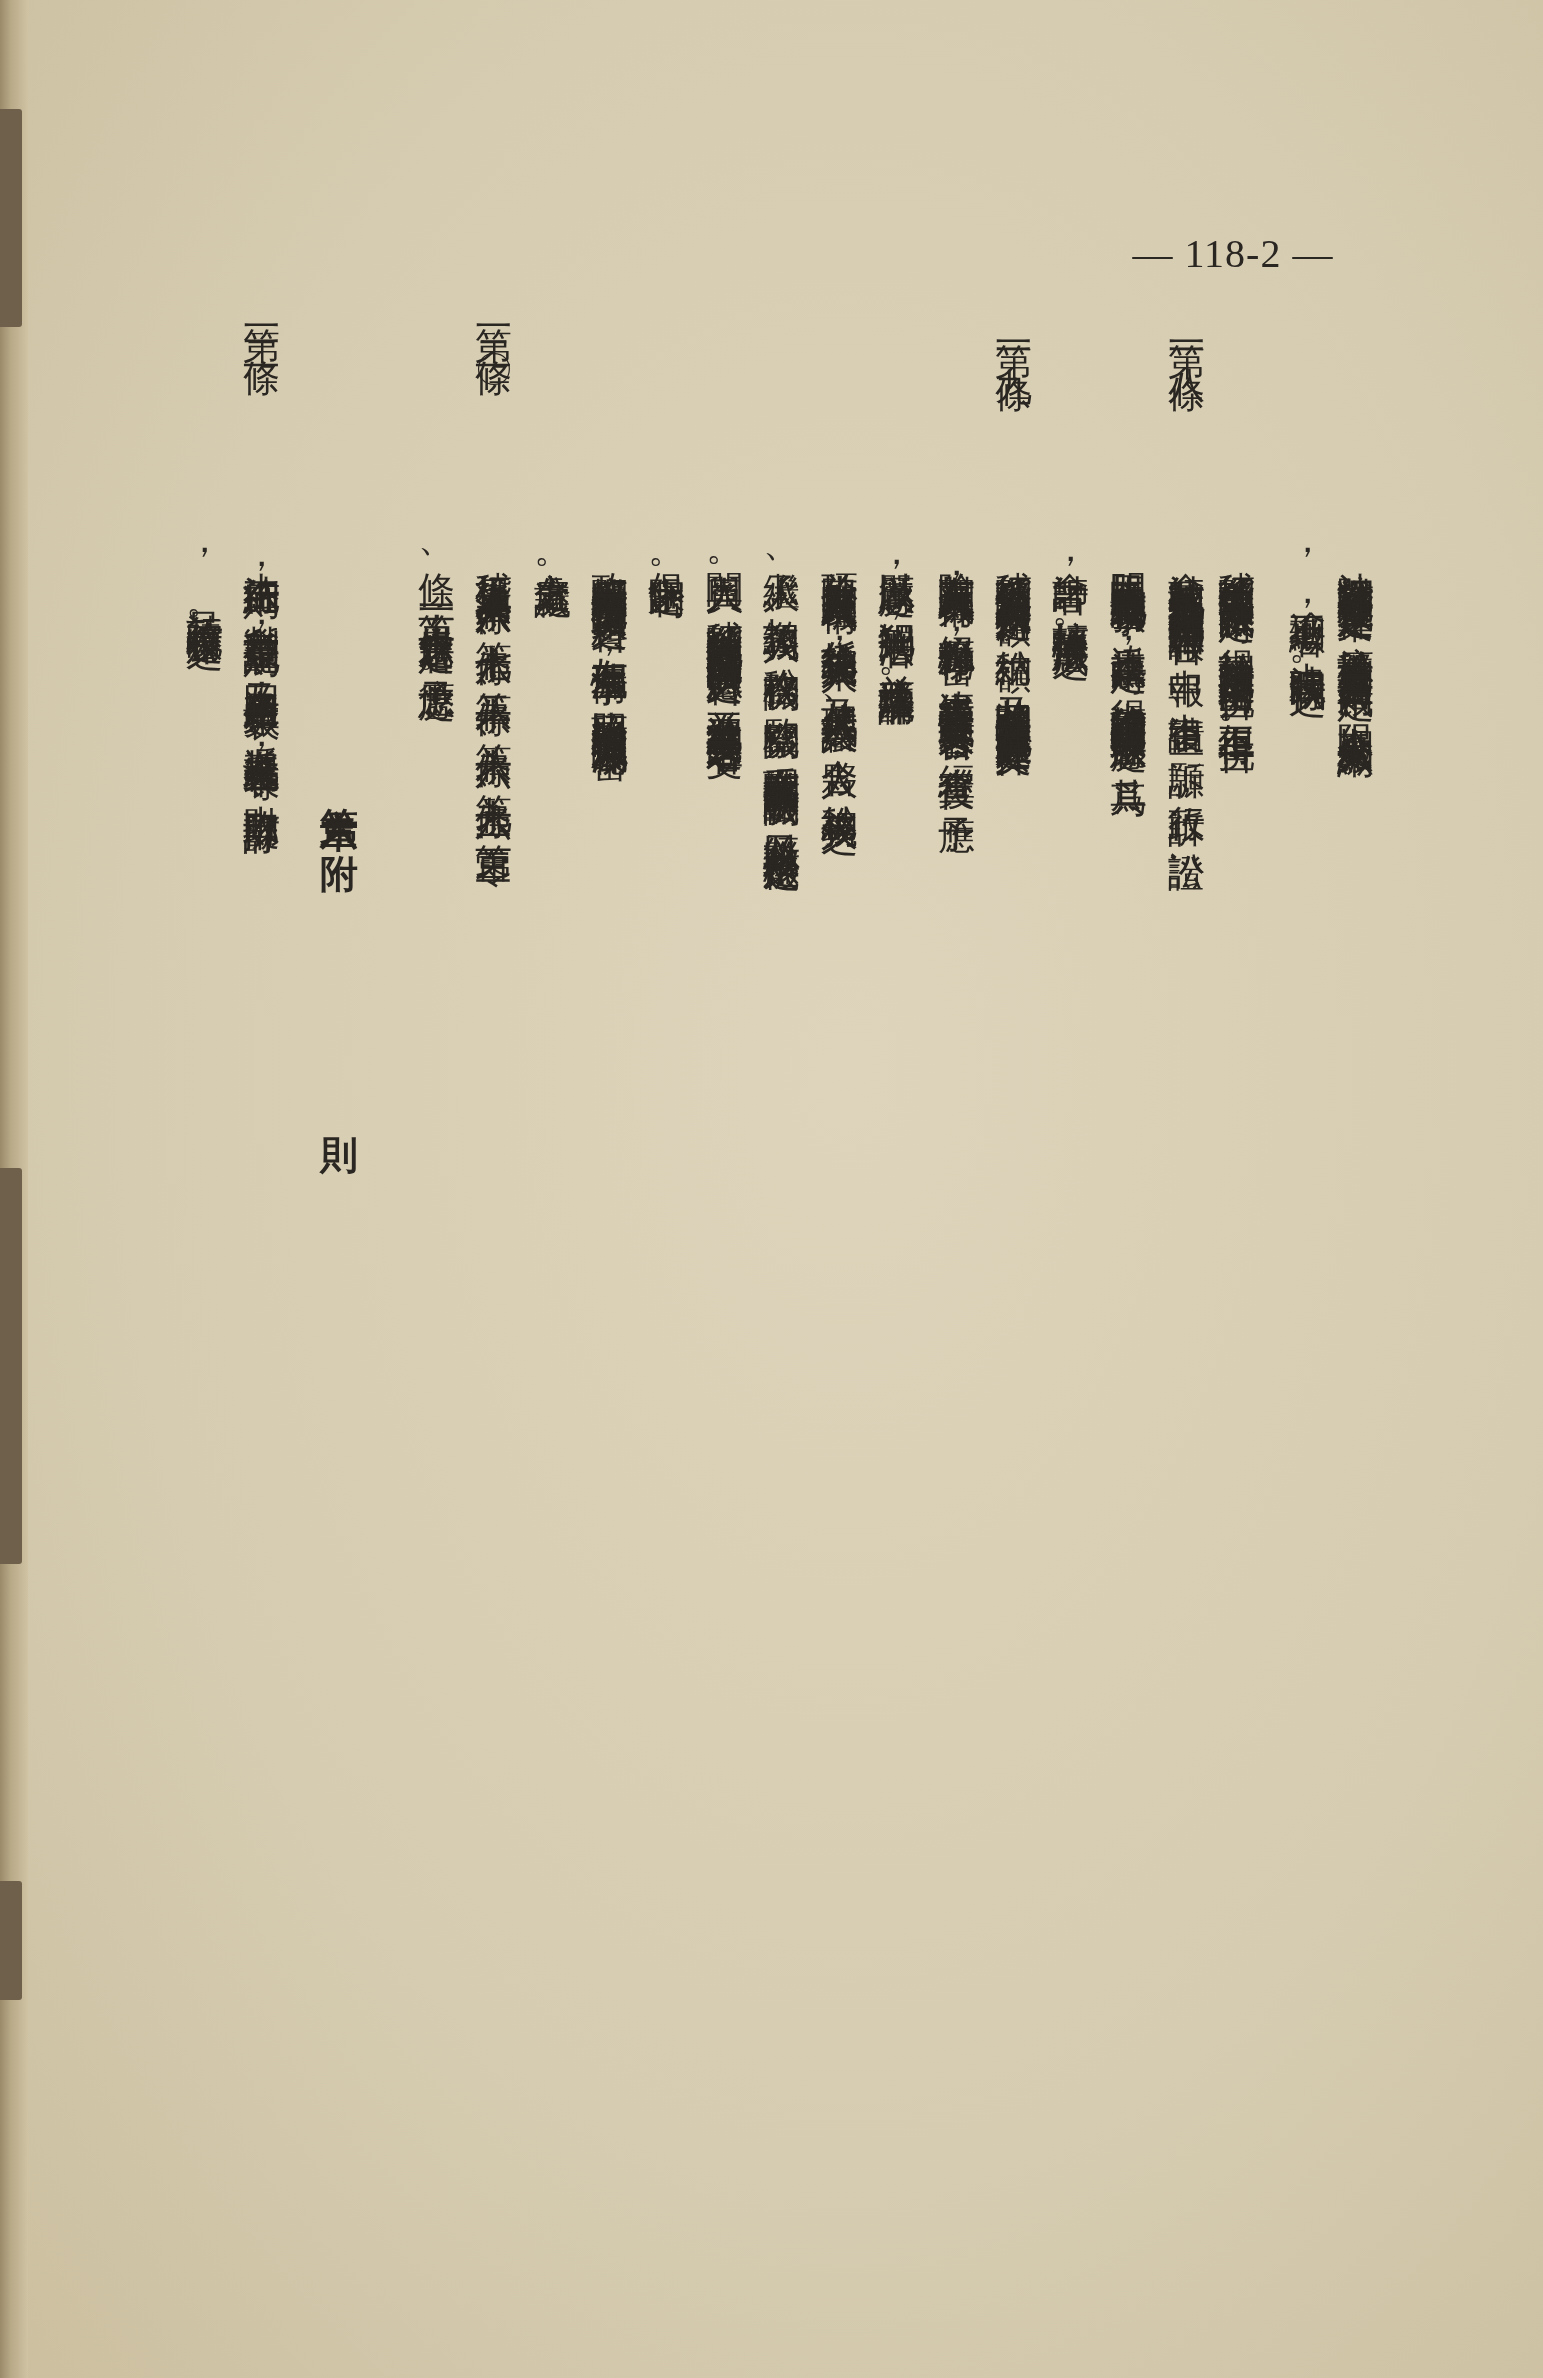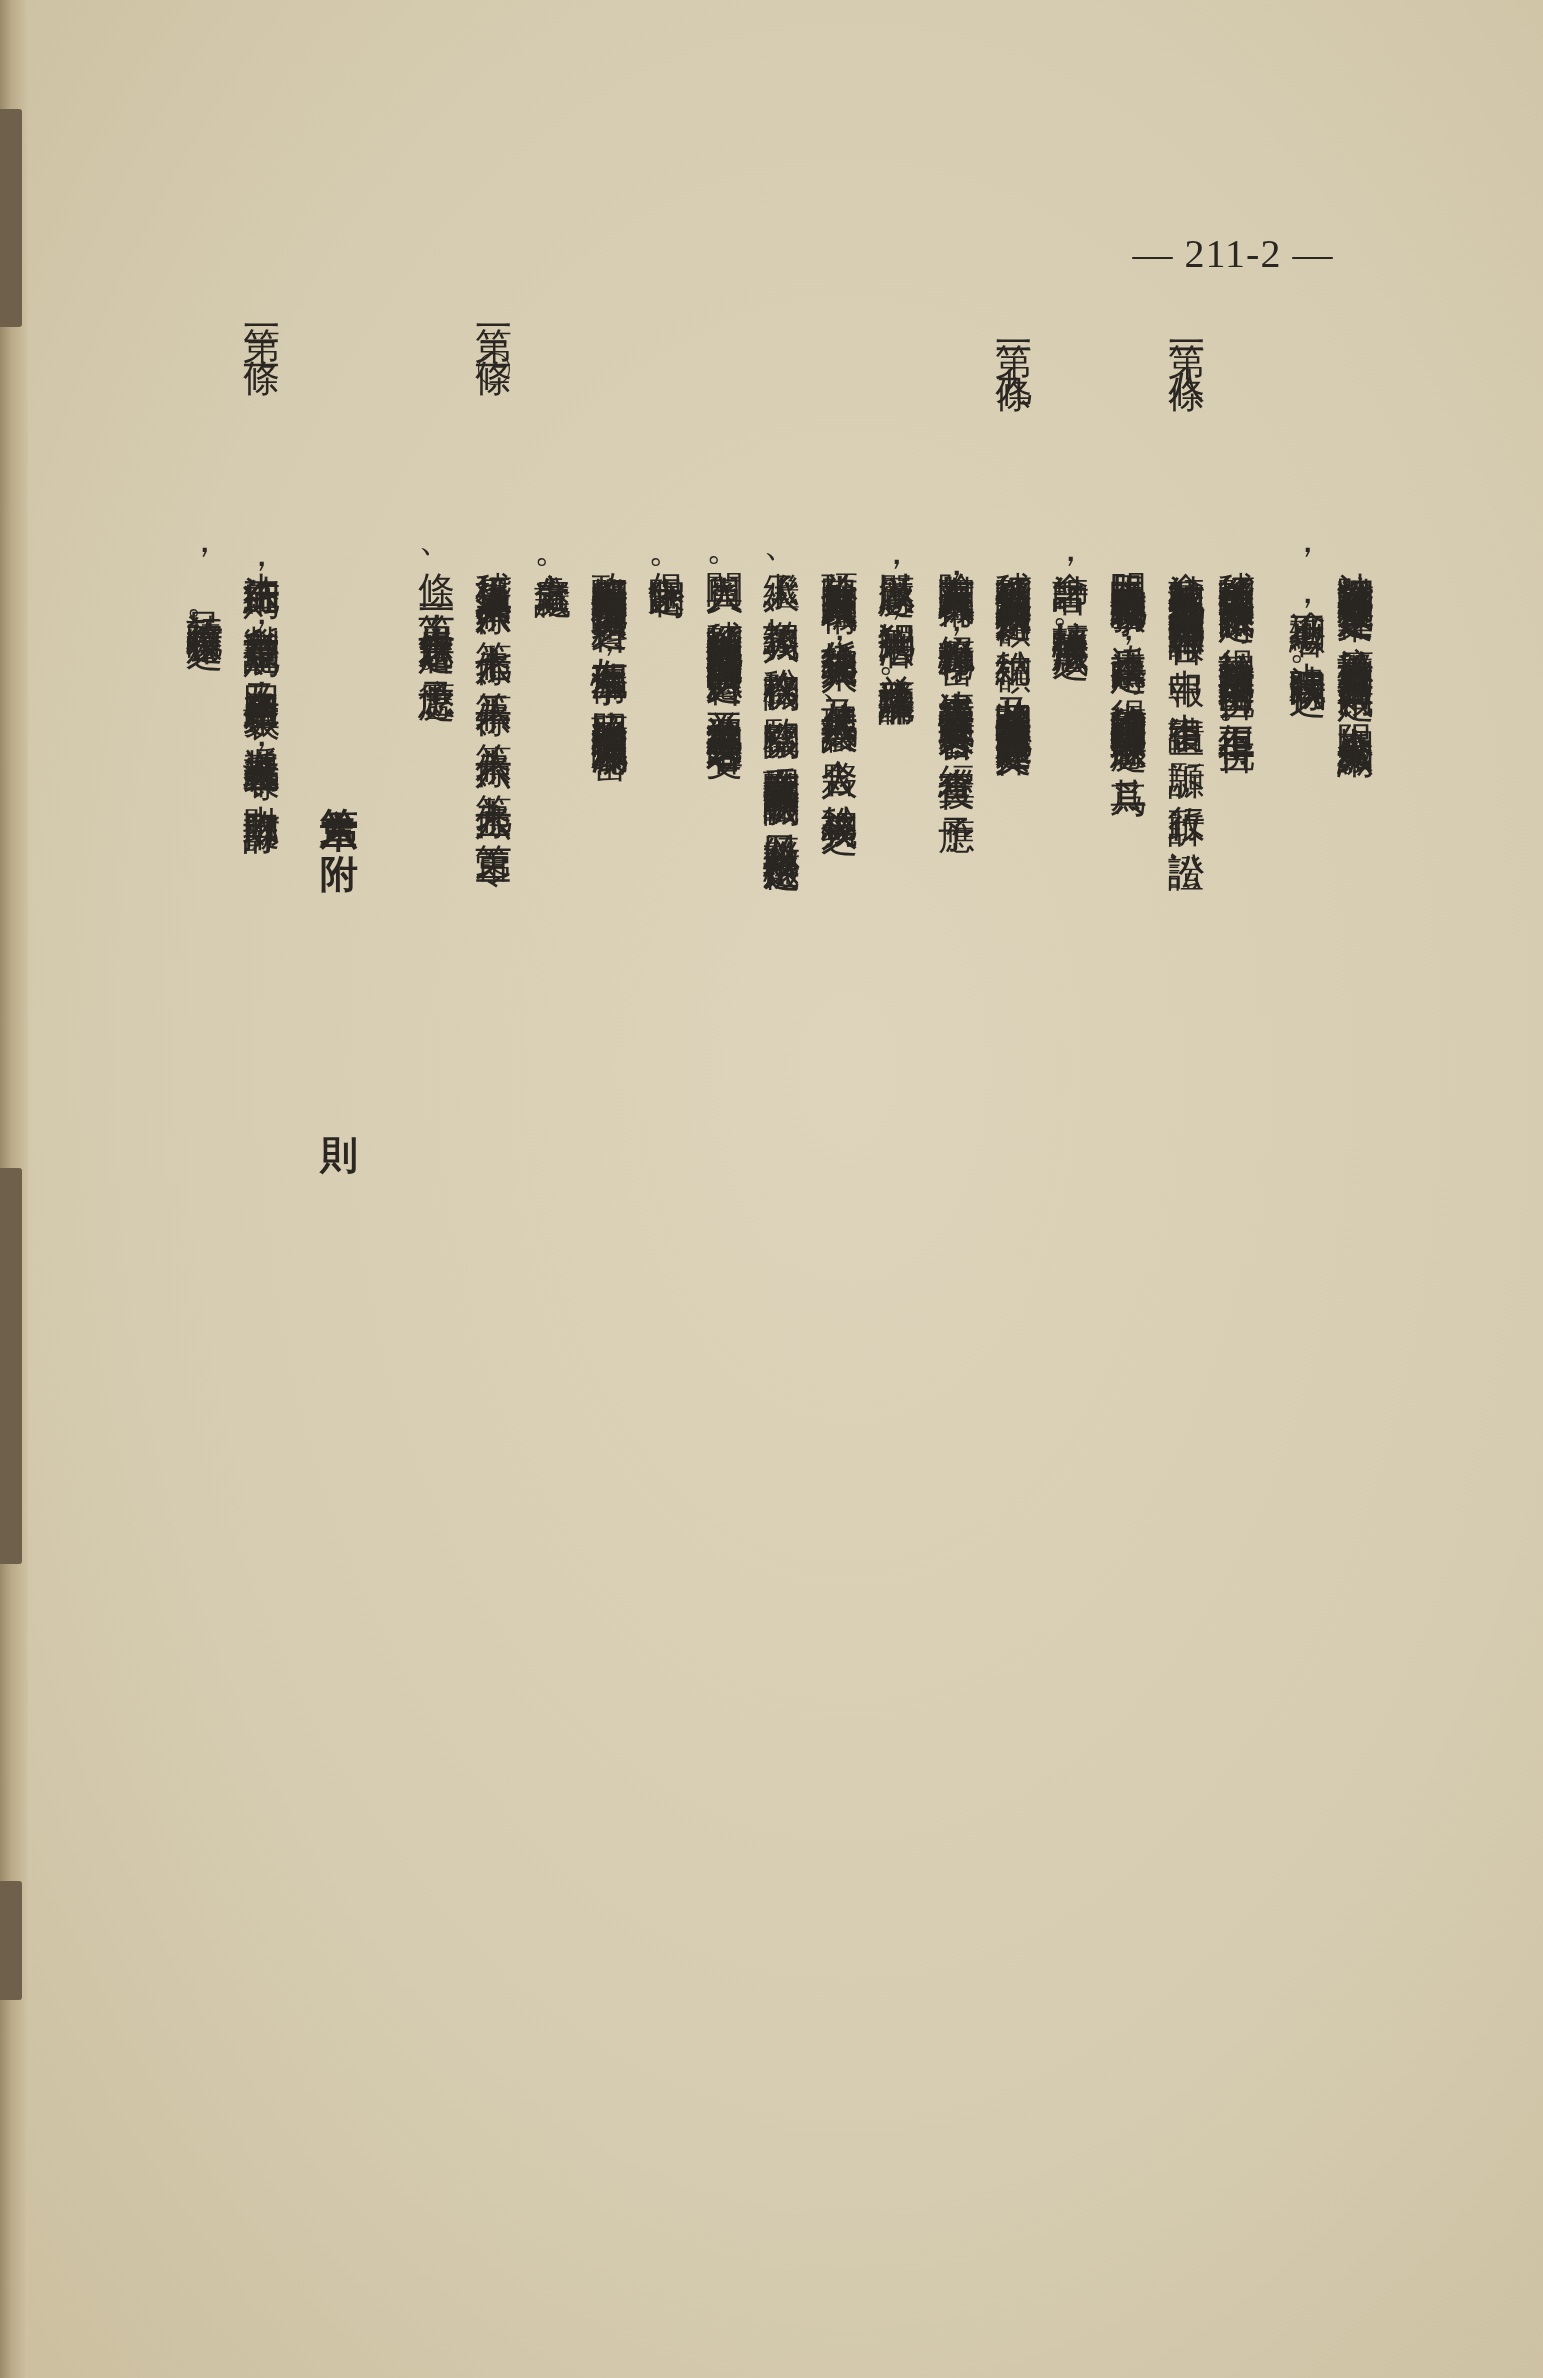--- a/index.html
+++ b/index.html
@@ -39,21 +39,21 @@
 </style>
 </head>
 <body>
 
 <div class="page">
   <div class="spine"></div>
   <div class="spine-mark" style="top:109px;height:218px;"></div>
   <div class="spine-mark" style="top:1168px;height:396px;"></div>
   <div class="spine-mark" style="top:1881px;height:119px;"></div>
 
-  <div class="page-number">— 211-2 —</div>
+  <div class="page-number">— 118-2 —</div>
 
   <div class="col" style="left:1337px; top:543px;">法院對於稽征機關移送裁定之案件，應於移送文書到達之日起十五日內裁定，限期令受處分人繳納</div>
   <div class="col" style="left:1289px; top:543px;">，逾期不繳者，由法院强制執行之。</div>
 
   <div class="col label" style="left:1168px; top:315px;">第一一八條</div>
   <div class="col" style="left:1218px; top:543px;">稽征機關或受處分人不服法院裁定時，得於接到法院裁定後十日內提出抗告，但不得再抗告。</div>
   <div class="col" style="left:1168px; top:543px;">會計師或其他代理人爲納稅義務人代辦有關應行估計報告、申報、申請復查、訴願、行政訴，訟證</div>
   <div class="col" style="left:1110px; top:543px;">明帳目內容及其他有關稅務事項，違反本法規定時，得由該管稽征機關層報財政部依法懲處，其爲</div>
   <div class="col" style="left:1052px; top:543px;">會計師者，核轉經濟部依法懲戒之。</div>
 

